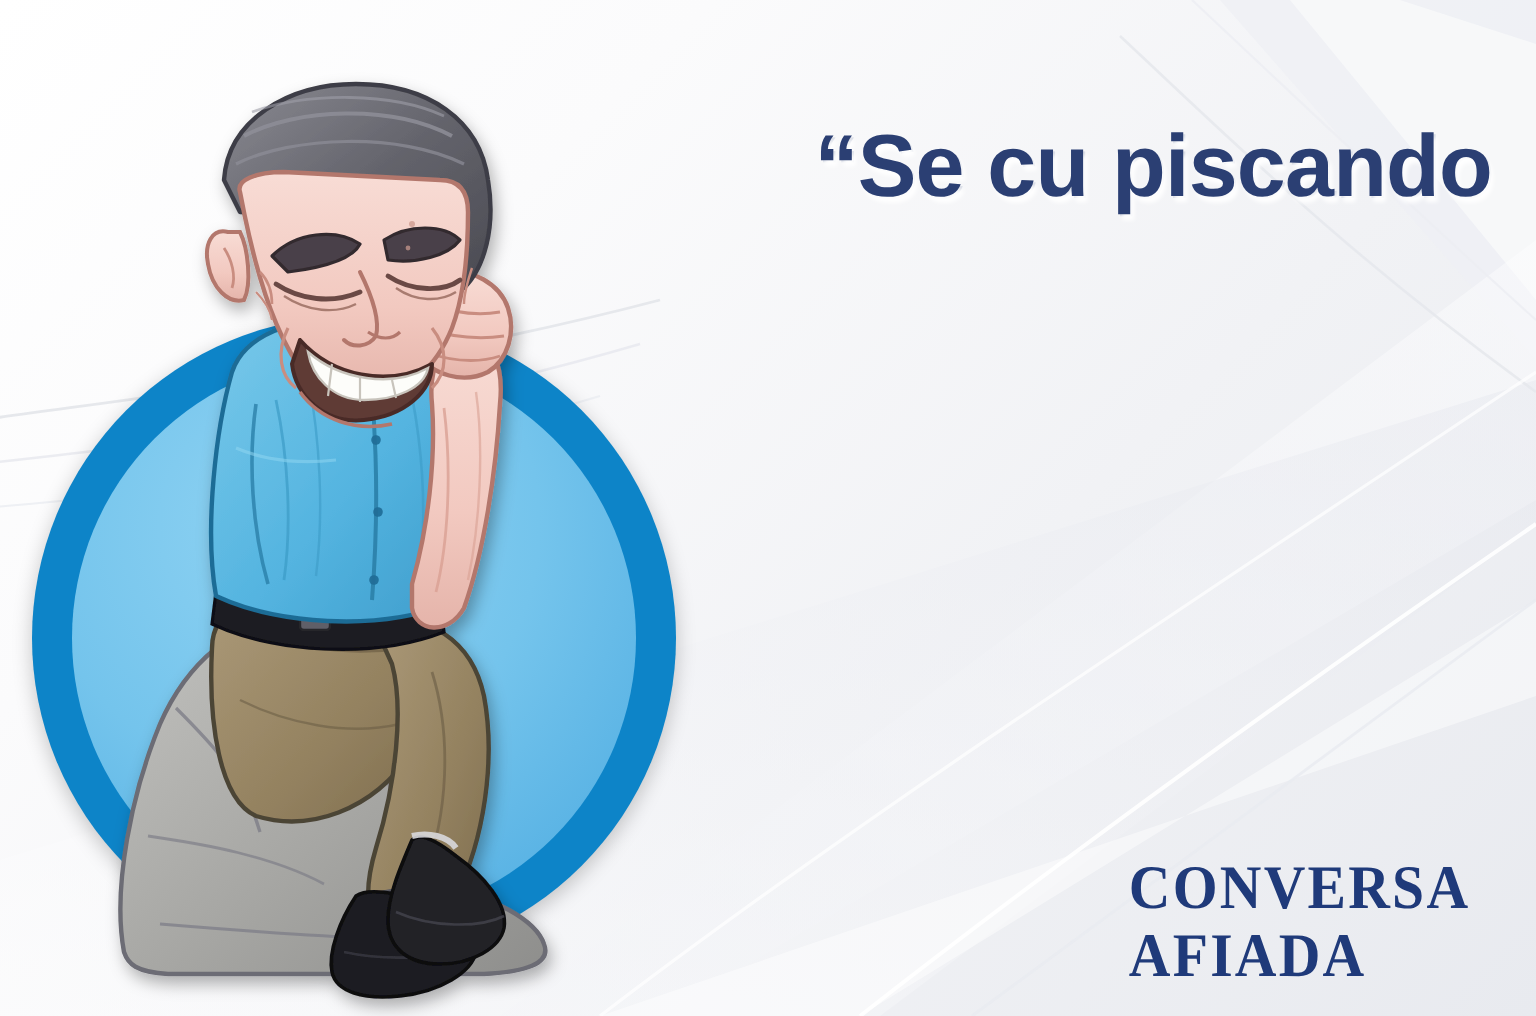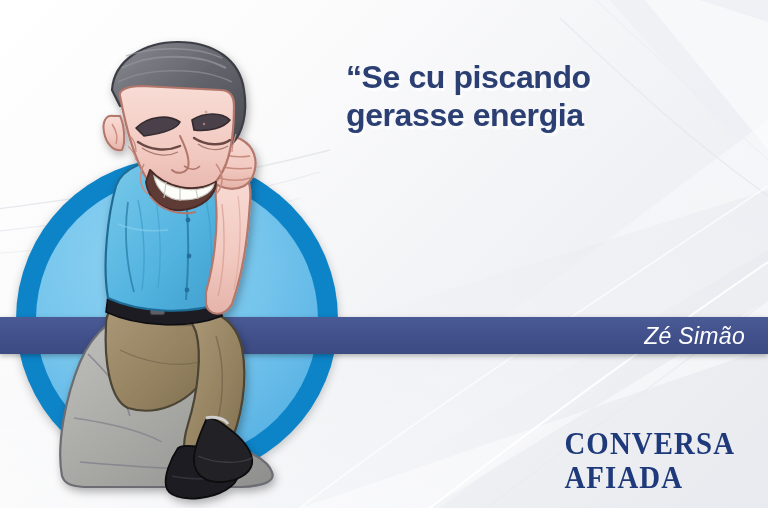--- a/index.html
+++ b/index.html
@@ -46,22 +46,22 @@
     font-size:23px;letter-spacing:.3px;white-space:nowrap;
   }
 
   
   .caricature{position:absolute;left:10px;top:24px;width:330px;height:484px;z-index:6;}
   .caricature svg{display:block;width:330px;height:484px;}
 
   
   .quote{
     position:absolute;right:22px;top:58px;width:400px;
-    color:#2b3f73;
-    font-weight:700;font-size:32px;line-height:1.19;
+    text-align:right;color:#2b3f73;
+    font-weight:700;font-size:44px;line-height:1.19;
     letter-spacing:-.4px;
     text-shadow:2px 3px 2px rgba(255,255,255,.95), 1px 1px 0 rgba(190,196,214,.55);
     z-index:4;
   }
   .quote .ql{display:block;white-space:nowrap;}
 
   
   .logo{
     position:absolute;right:26px;bottom:14px;text-align:left;
     color:#1f3a7a;font-family:"Liberation Serif", serif;
@@ -108,23 +108,20 @@
       <path d="M486 508 C 586 434, 690 358, 768 300" stroke="#e9ebf0" stroke-width="1.4" fill="none" opacity="0.8"></path>
       <path d="M300 508 C 420 416, 570 318, 768 186" stroke="#ffffff" stroke-width="1.6" fill="none" opacity="0.7"></path>
     </svg>
   </div>
 
   <div class="circle-wrap">
     <div class="circle-ring"></div>
     <div class="circle-fill"></div>
   </div>
 
-  <div class="author-bar">
-    <span class="author-name">Zé Simão</span>
-  </div>
 
   <div class="caricature">
     <svg viewBox="0 0 330 484" xmlns="http://www.w3.org/2000/svg" aria-hidden="true">
       <defs>
         <linearGradient id="rockG" x1="0" y1="0" x2="1" y2="1">
           <stop offset="0%" stop-color="#c2c2bf"></stop>
           <stop offset="55%" stop-color="#a6a6a3"></stop>
           <stop offset="100%" stop-color="#8e8e8c"></stop>
         </linearGradient>
         <linearGradient id="shirtG" x1="0" y1="0" x2="1" y2="1">
@@ -273,21 +270,20 @@
           <circle cx="196" cy="88" r="1.5" fill="#cf9c91" opacity="0.8"></circle>
           <circle cx="194" cy="100" r="1.2" fill="#cf9c91" opacity="0.7"></circle>
         </g>
 
       </g>
     </svg>
   </div>
 
   <div class="quote">
     <span class="ql">“Se cu piscando</span>
-    <span class="ql">gerasse energia</span>
   </div>
 
   <div class="logo">
     <span class="l1">CONVERSA</span>
     <span class="l2">AFIADA</span>
   </div>
 
 </div>
 
 </body></html>

